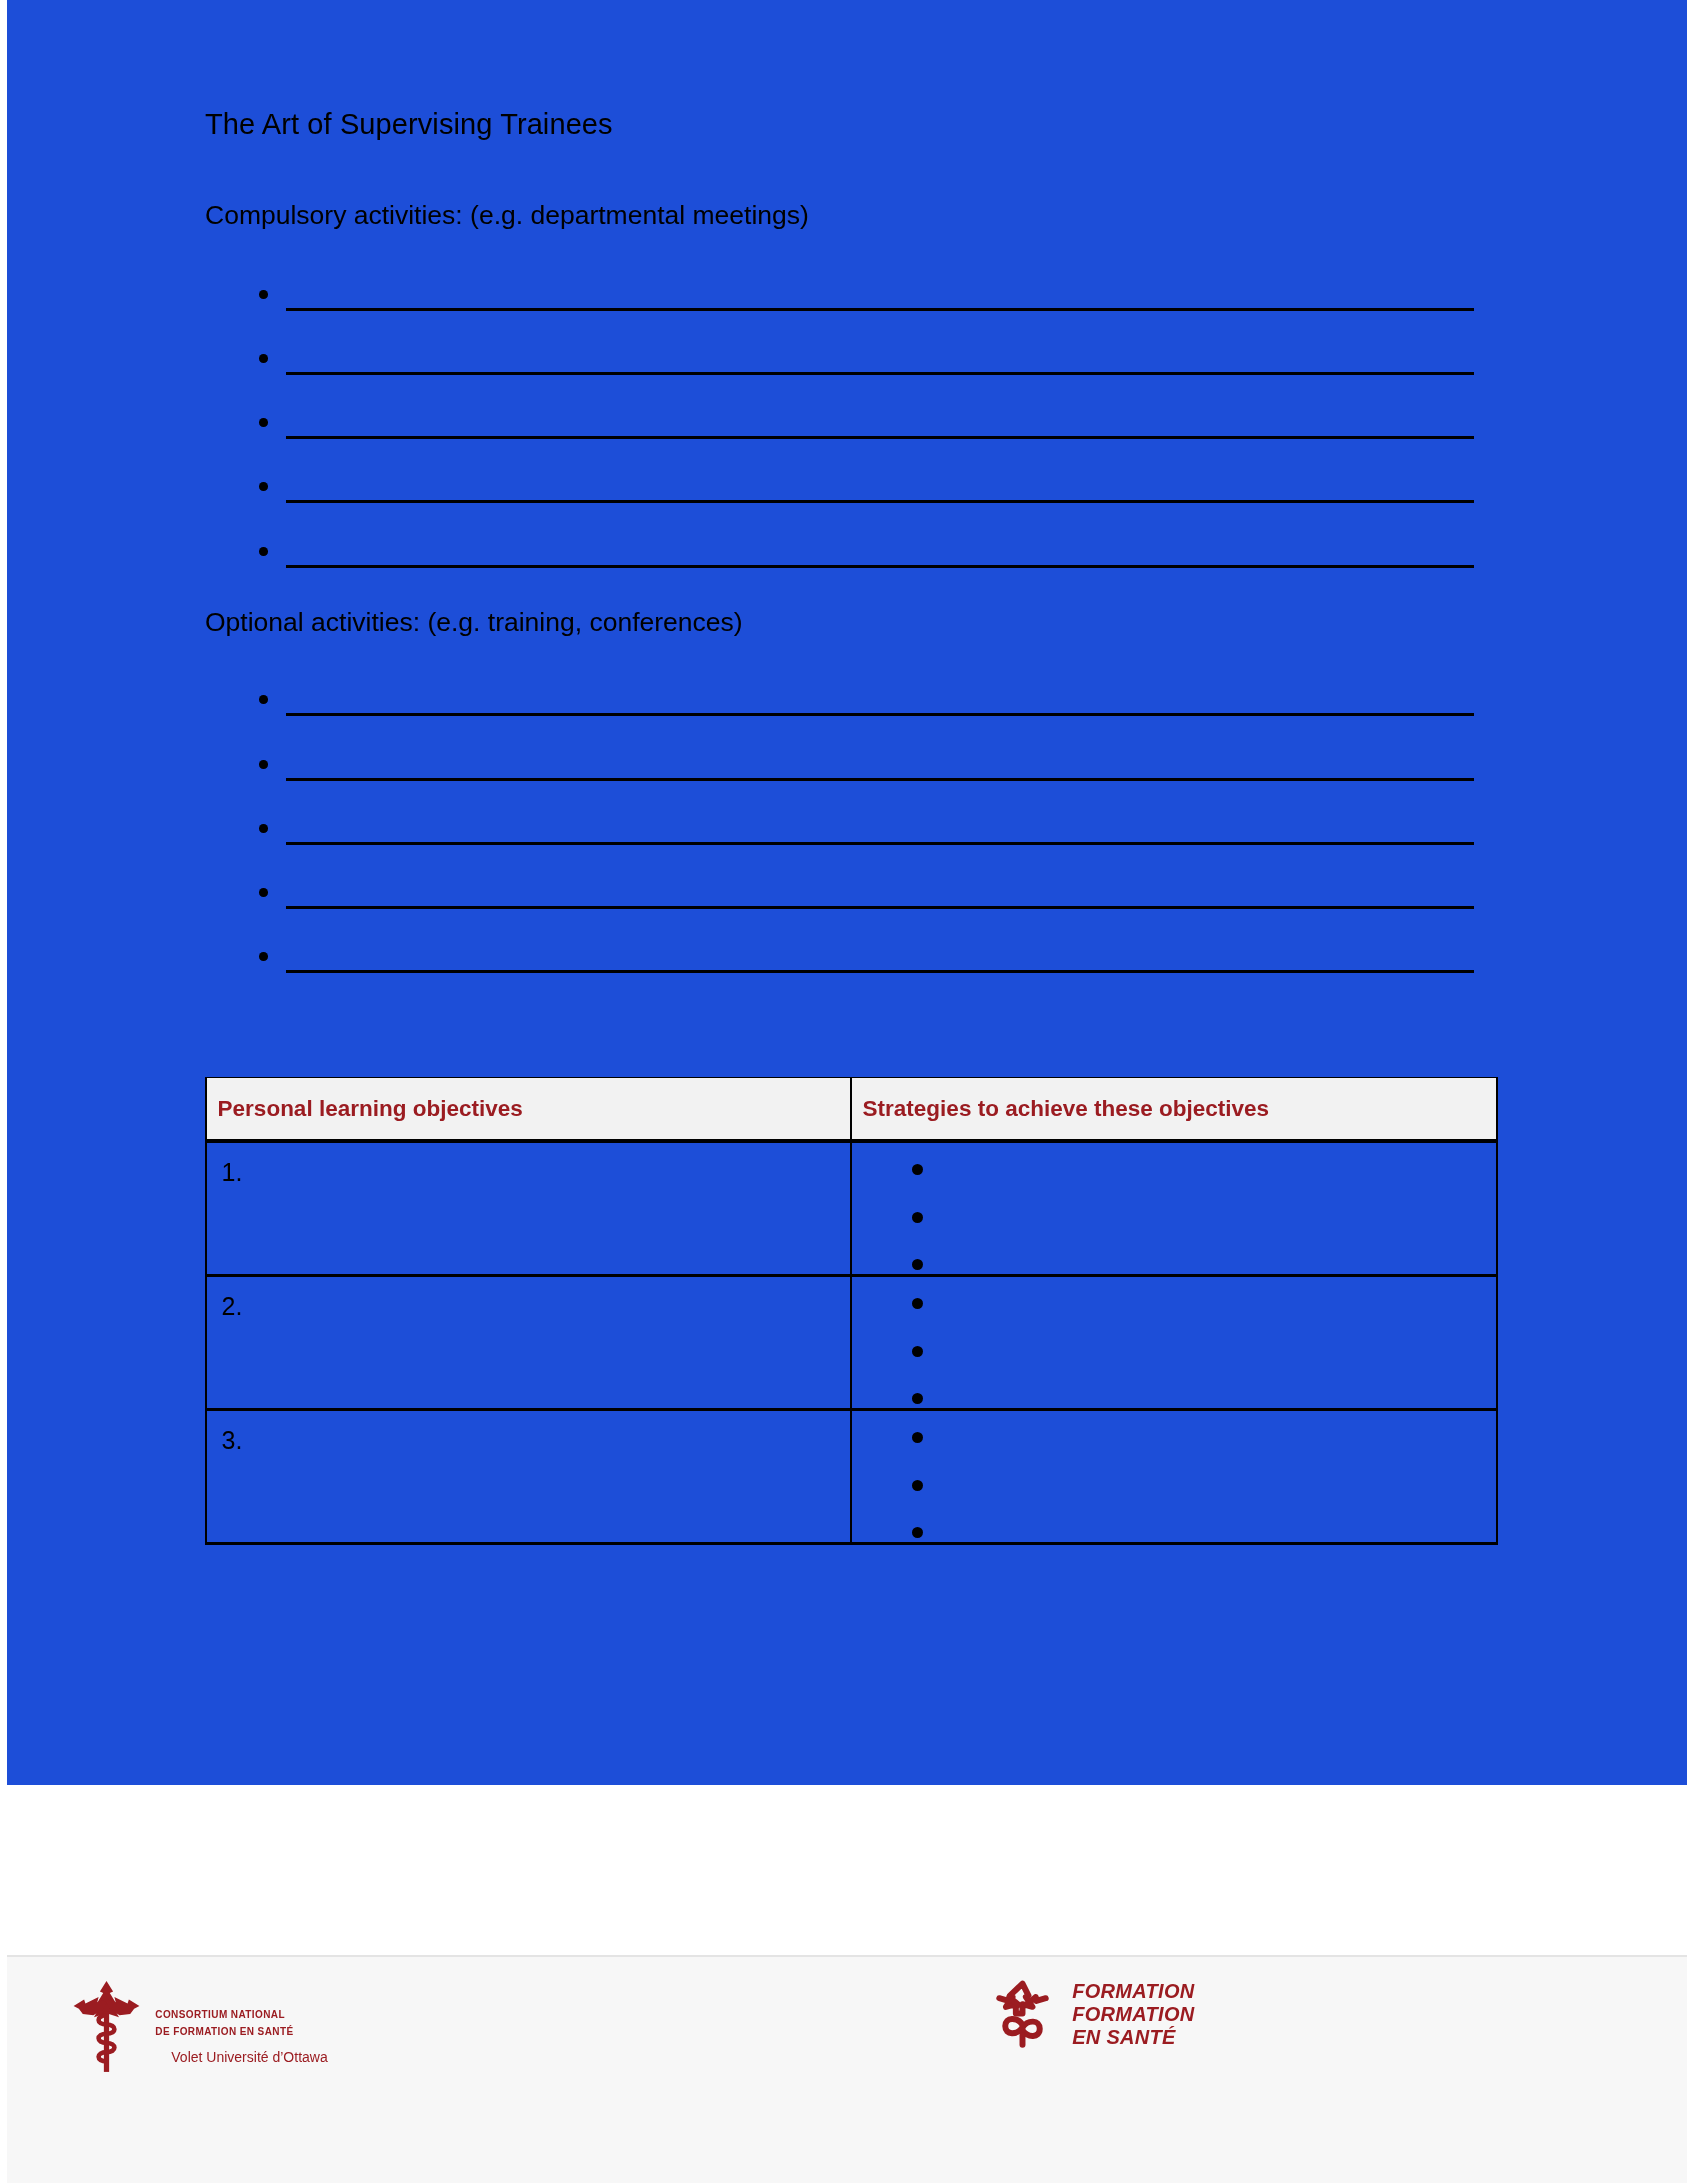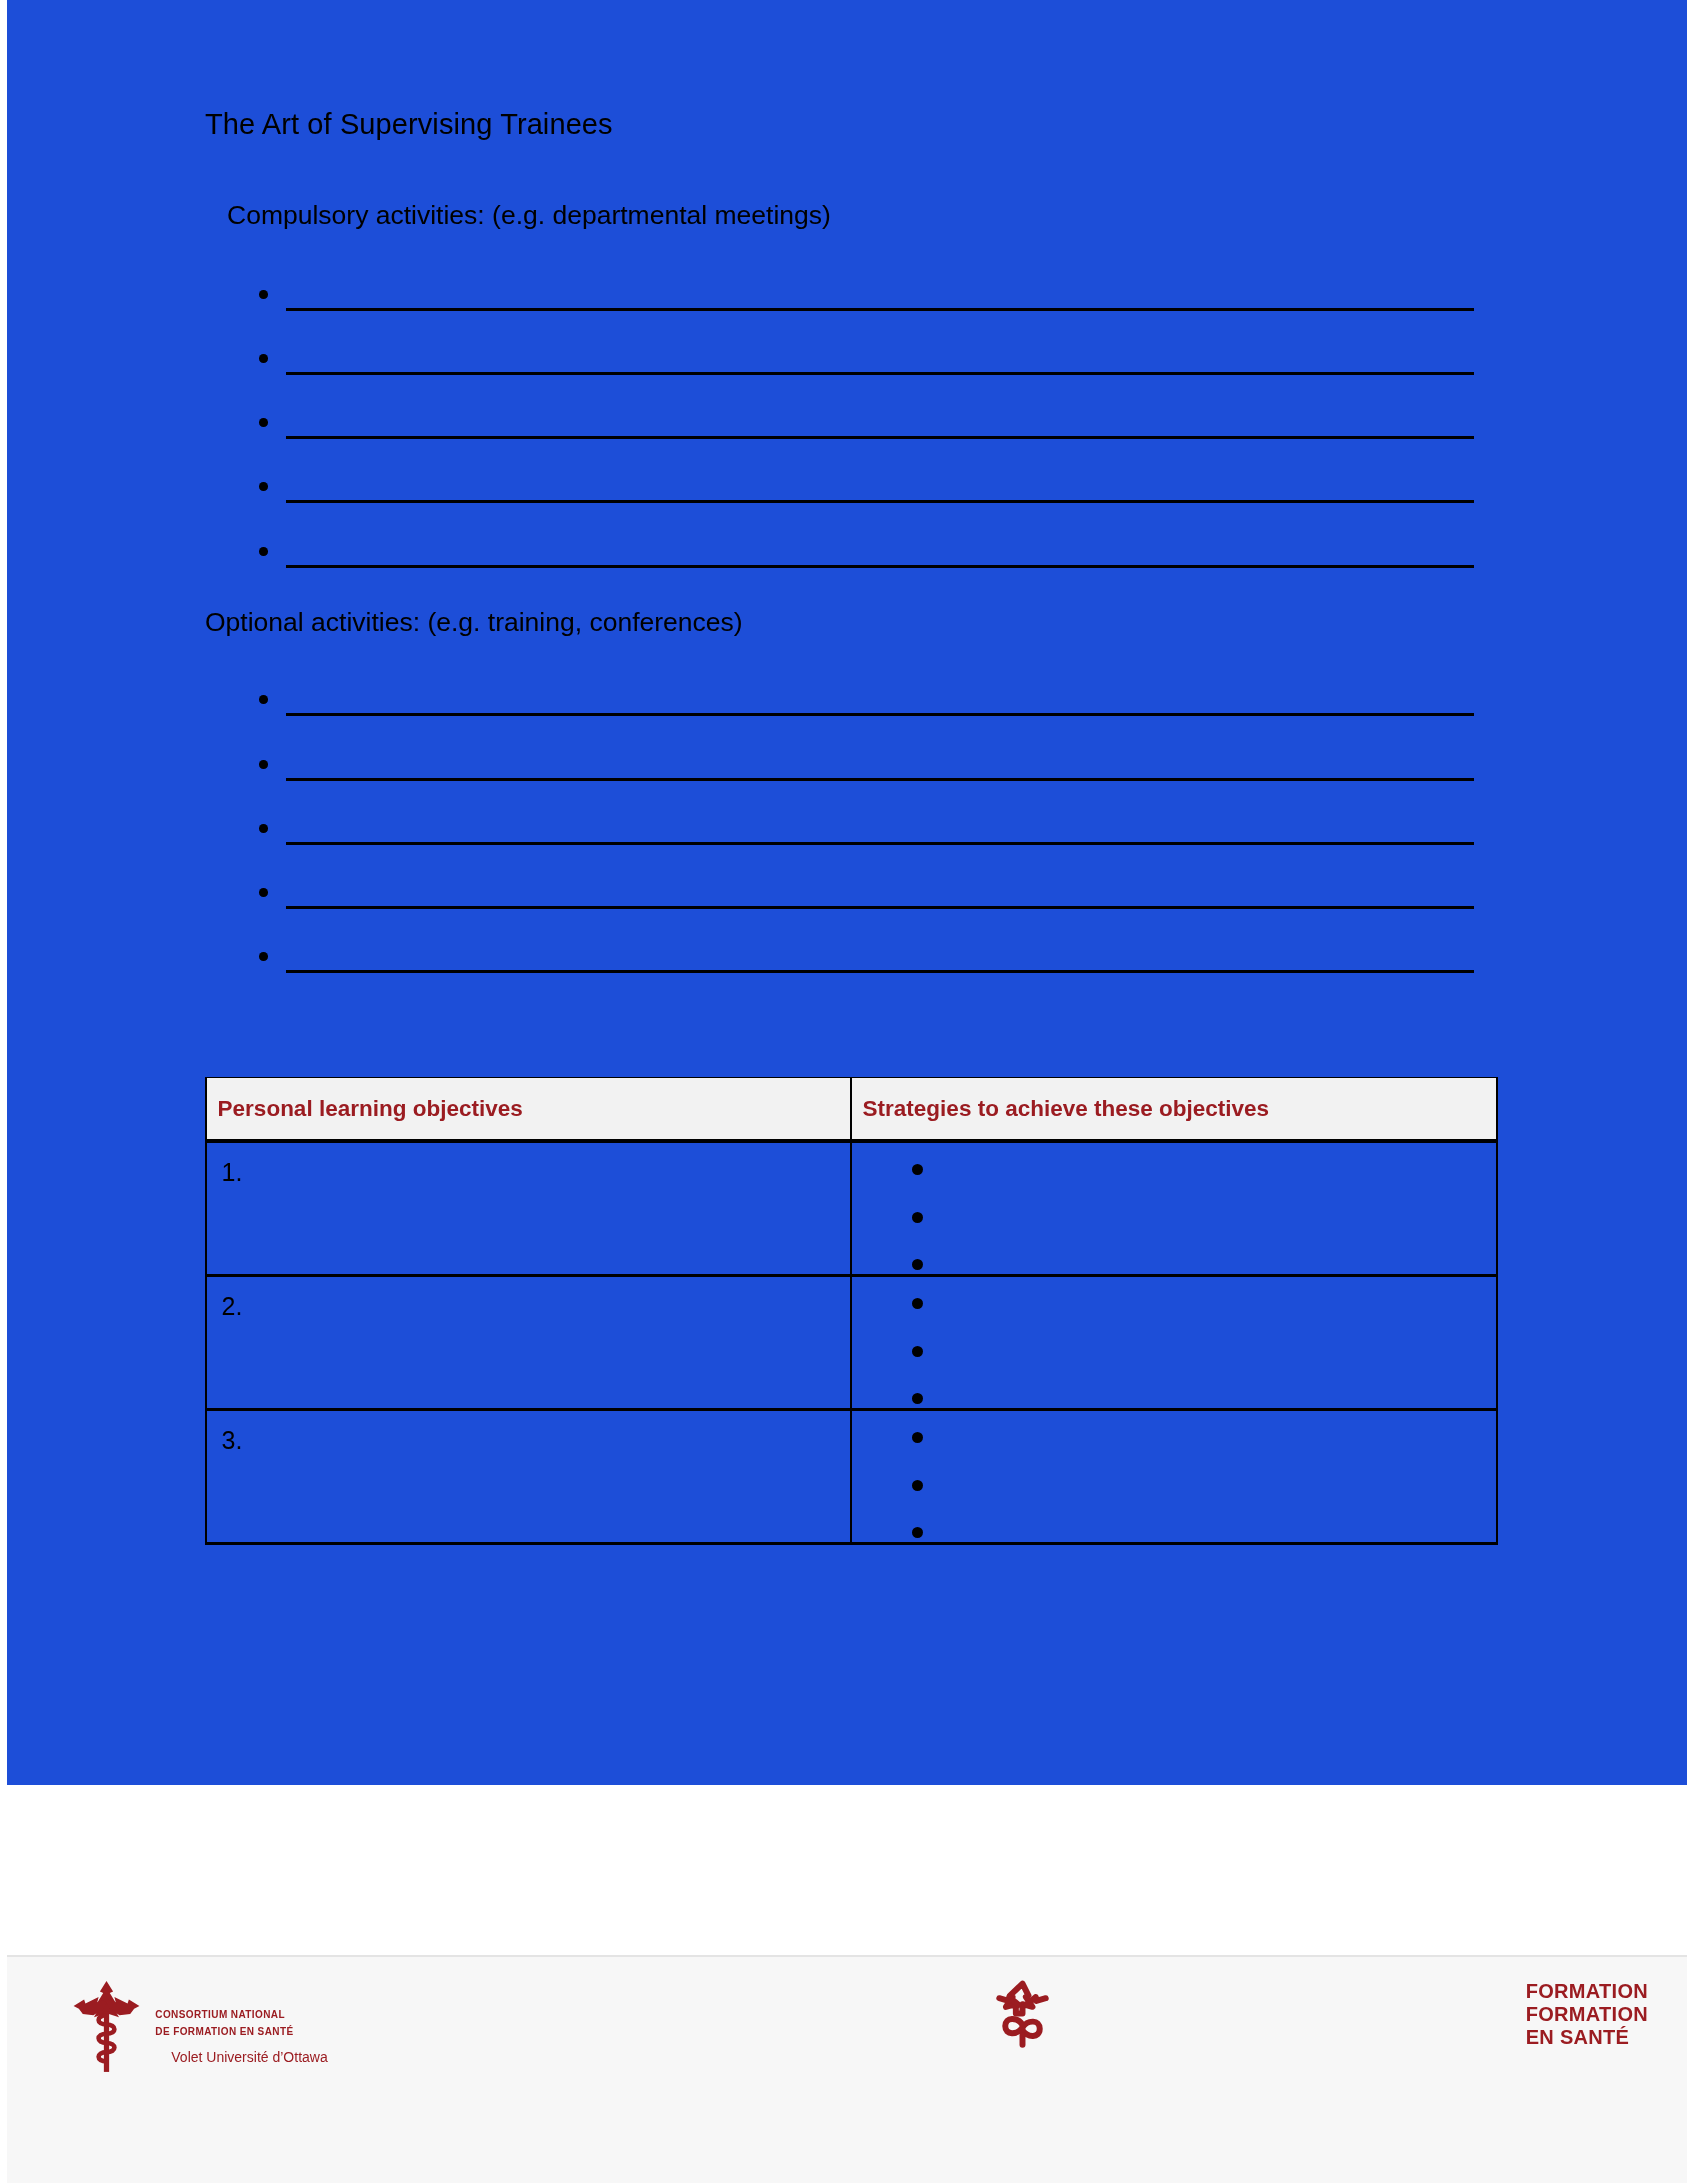--- a/index.html
+++ b/index.html
@@ -44,21 +44,21 @@
   }
 
   .section-label {
     position: absolute;
     left: 0;
     font-size: 26.5px;
     line-height: 34px;
     color: #000;
     white-space: nowrap;
   }
-  .section-label.compulsory { top: 198px; margin-left: 22px; }
+  .section-label.compulsory { top: 198px; }
   .section-label.optional   { top: 605px; }
 
   
   .blank-row {
     position: absolute;
     left: 0;
     width: 1293px;
     height: 64px;
   }
   .blank-row .bullet {
@@ -216,22 +216,23 @@
     color: #9b1c21;
     font-size: 14px;
     line-height: 20px;
     margin-top: 16px;
     white-space: nowrap;
   }
 
   .fcs-logo {
     display: flex;
     align-items: center;
-    justify-content: space-between;
+    justify-content: flex-start;
     gap: 13.2px;
+    font-style: italic;
   }
   .fcs-wordmark .fcs-line {
     color: #9b1c21;
     font-size: 20px;
     font-weight: bold;
     letter-spacing: 0.3px;
     line-height: 23px;
     text-align: left;
     white-space: nowrap;
   }

